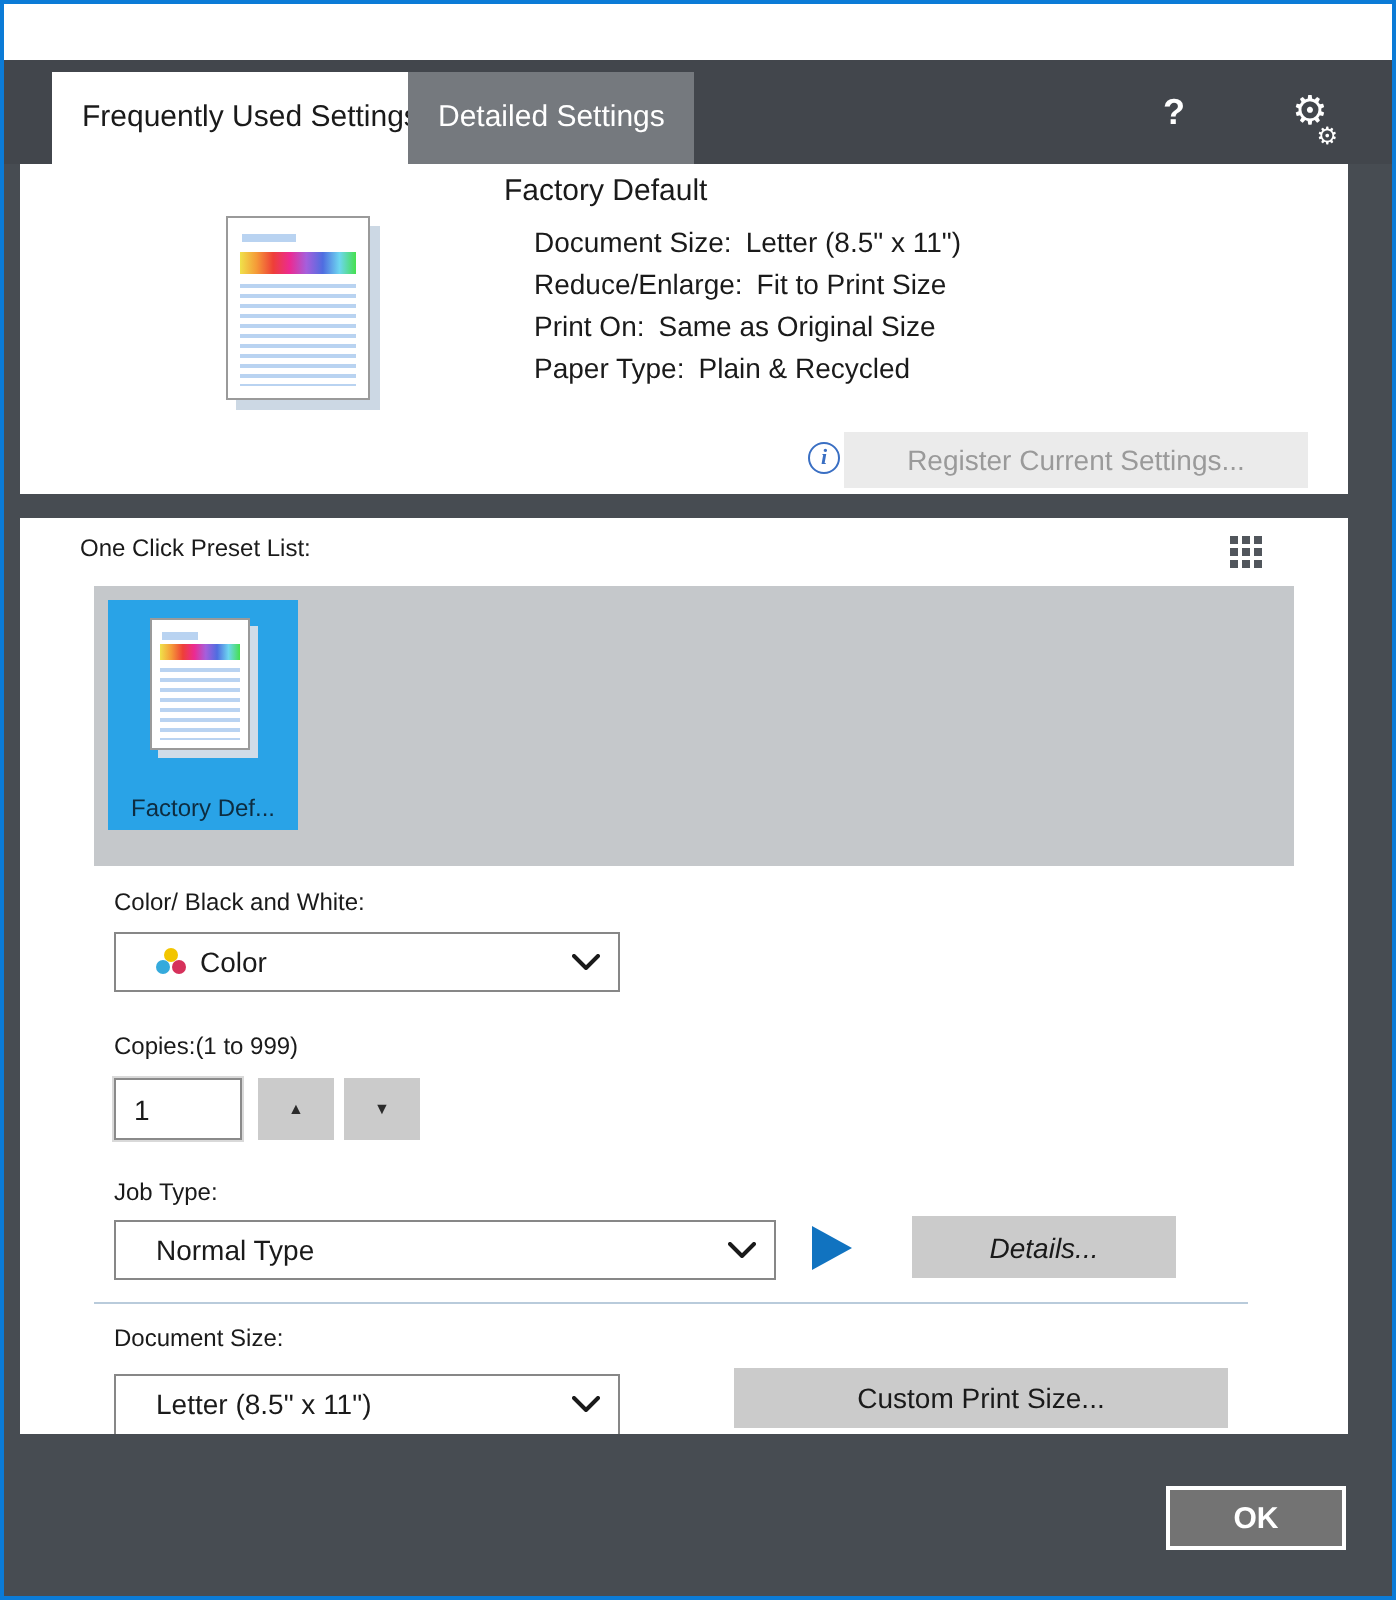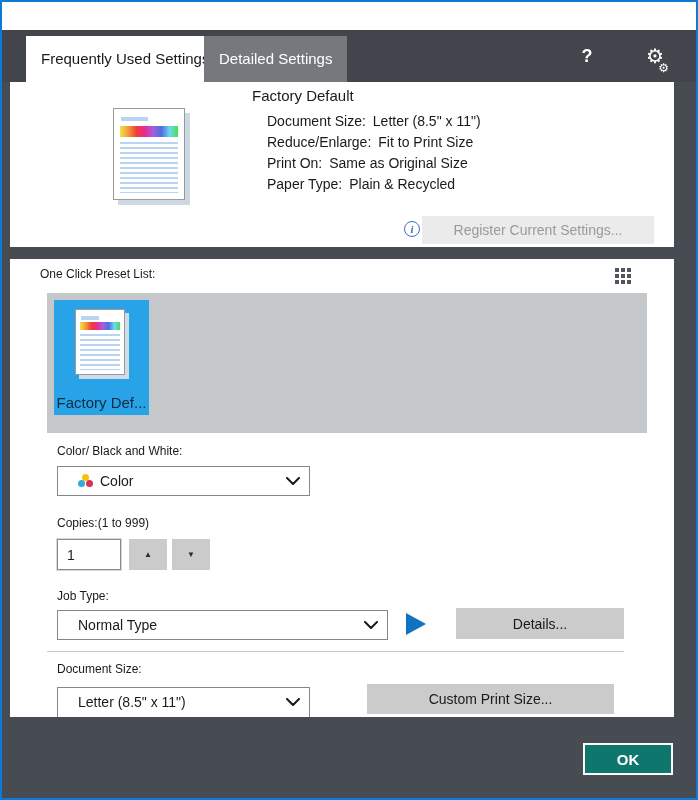--- a/index.html
+++ b/index.html
@@ -48,48 +48,48 @@
     border:none; color:#9a9a9a; font-size:14px; font-family:inherit; }
 
   .preset-label{ position:absolute; left:30px; top:8px; font-size:14px; color:#1a1a1a; }
   .grid-icon{ position:absolute; left:605px; top:9px; width:16px; height:16px;
     display:grid; grid-template-columns:repeat(3,4px); grid-template-rows:repeat(3,4px); gap:2px; }
   .grid-icon i{ background:#51565c; }
   .preset-box{ position:absolute; left:37px; top:34px; width:600px; height:140px; background:#c5c8cb; }
   .preset-tile{ position:absolute; left:7px; top:7px; width:95px; height:115px; background:#29a3e7; }
   .page-mini{ left:21px; top:9px; width:50px; height:66px; box-shadow:4px 4px 0 #cfdce8; }
   .preset-tile .tile-label{ position:absolute; left:0; right:0; bottom:4px; text-align:center;
-    font-size:15px; color:#0d2c40; white-space:nowrap; overflow:hidden; }
+    font-size:12px; color:#0d2c40; white-space:nowrap; overflow:hidden; }
 
   .field-label{ position:absolute; font-size:12px; color:#1a1a1a; white-space:nowrap; }
   .select-box{ position:absolute; height:30px; background:#fff; border:1px solid #878787;
     font-size:14px; color:#1a1a1a; line-height:28px; padding-left:20px; white-space:nowrap; cursor:default; }
   .select-box .chev{ position:absolute; right:9px; top:50%; margin-top:-4px; }
   .cmy-icon{ display:inline-block; position:relative; width:15px; height:14px; vertical-align:-2px; margin-right:7px; }
   .cmy-icon i{ position:absolute; width:7px; height:7px; border-radius:50%; }
   .cmy-icon .y{ left:4px; top:0; background:#f2c500; }
   .cmy-icon .c{ left:0; top:6px; background:#35aadc; }
   .cmy-icon .m{ left:8px; top:6px; background:#d6315b; }
 
   .copies-input{ position:absolute; left:47px; top:280px; width:64px; height:31px; border:1px solid #8a8a8a;
     outline:1px solid #d9d9d9; font-size:14px; font-family:inherit; padding-left:9px; color:#1a1a1a; }
   .spin-btn{ position:absolute; top:280px; width:38px; height:31px; background:#cbcbcb; border:none;
     font-size:8px; color:#2b2b2b; font-family:inherit; }
   .spin-up{ left:119px; }
   .spin-down{ left:162px; }
 
   .gray-btn{ position:absolute; background:#cbcbcb; border:none; font-size:14px; color:#1a1a1a; font-family:inherit; }
-  .details-btn{ left:446px; top:349px; width:168px; height:31px; }
+  .details-btn{ left:446px; top:349px; width:132px; height:31px;font-style:italic; }
   .custom-btn{ left:357px; top:425px; width:247px; height:30px; }
 
   .play-icon{ position:absolute; left:396px; top:354px; width:0; height:0;
     border-top:11px solid transparent; border-bottom:11px solid transparent; border-left:20px solid #1173c0; }
   .divider{ position:absolute; left:37px; top:392px; width:577px; height:1px; background:#b9cbdb; }
 
-  .ok-btn{ position:absolute; left:581px; top:741px; width:90px; height:32px; background:#0f766e;
+  .ok-btn{ position:absolute; left:581px; top:741px; width:90px; height:32px; background:#737373;
     border:2px solid #ffffff; color:#fff; font-size:15px; font-weight:bold; font-family:inherit; }
 </style>
 </head>
 <body>
 
 <div class="window">
 
   <div class="titlebar"></div>
 
   <div class="tabbar">

